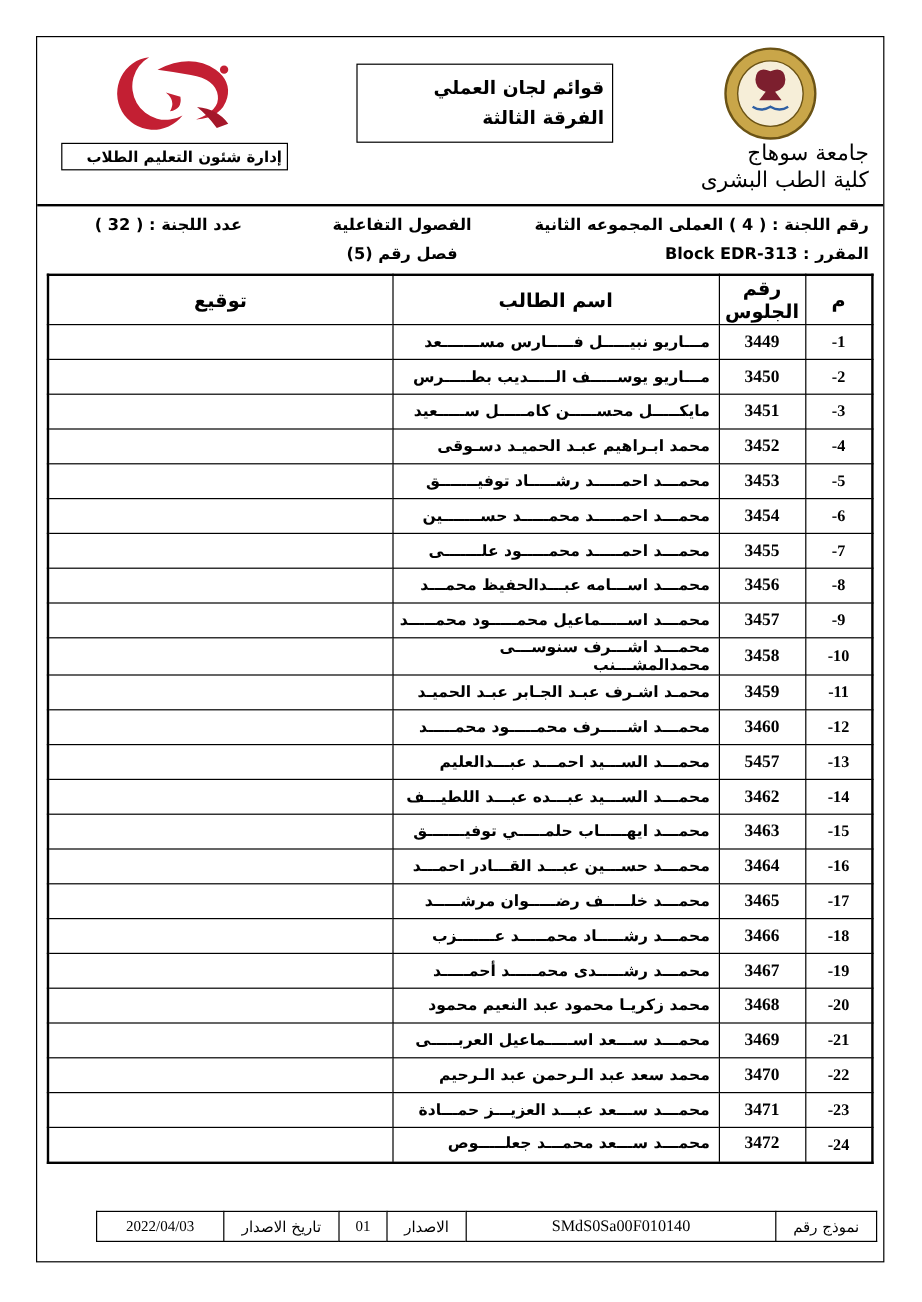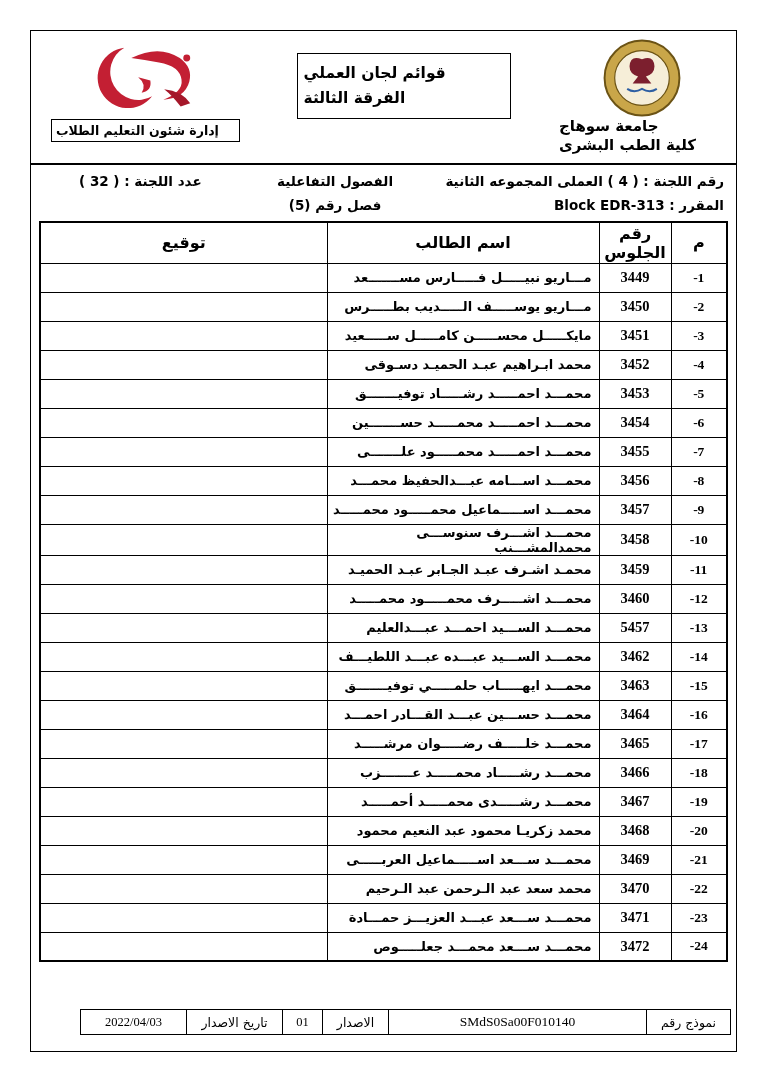--- a/index.html
+++ b/index.html
@@ -8,26 +8,26 @@
     width:768px; height:1085px; position:relative;
     font-family:"DejaVu Sans", sans-serif; color:#000;
     overflow:hidden;
   }
   .frame {
     position:absolute; top:30px; left:30px; width:707px; height:1022px;
     border:1px solid #000; direction:rtl;
   }
   
   .header { display:flex; justify-content:space-between; align-items:flex-start; padding:8px 12px 2px; }
-  .header-col { text-align:left; }
+  .header-col { text-align:right; }
   .header-col.right { width:165px; }
   .header-col.center { width:250px; }
   .header-col.left { width:205px; }
   .uni-logo { display:block; margin:0 auto; }
-  .uni-name { font-weight:bold; font-size:15px; line-height:1.25; }
+  .uni-name { font-weight:normal; font-size:18px; line-height:1.25; }
   .title-box {
     border:1px solid #000; margin:14px 18px 0; padding:7px 6px;
   }
   .title-box div { font-weight:bold; font-size:15.5px; line-height:1.6; }
   .red-logo { display:block; margin:0 auto; }
   .admin-box {
     border:1px solid #000; font-weight:bold; font-size:12.5px;
     padding:3px 4px; margin:2px 8px 0;
   }
   .header-rule { border-top:2px solid #000; margin-top:6px; }

